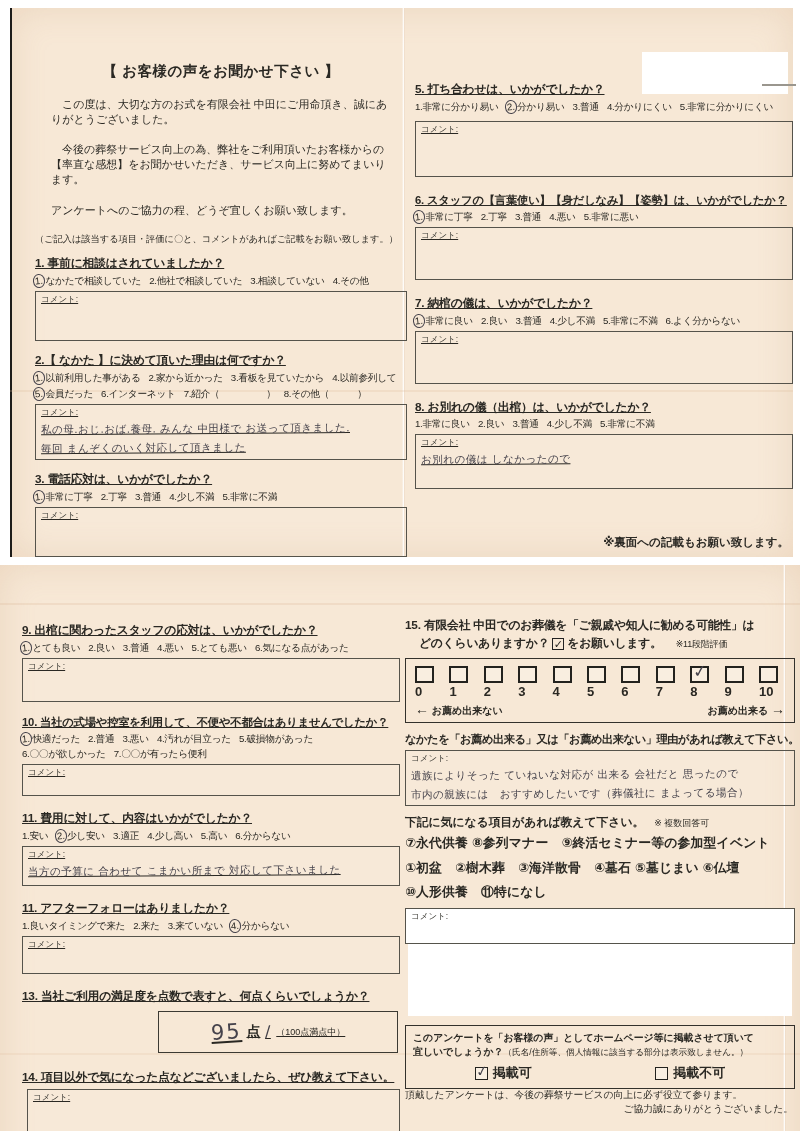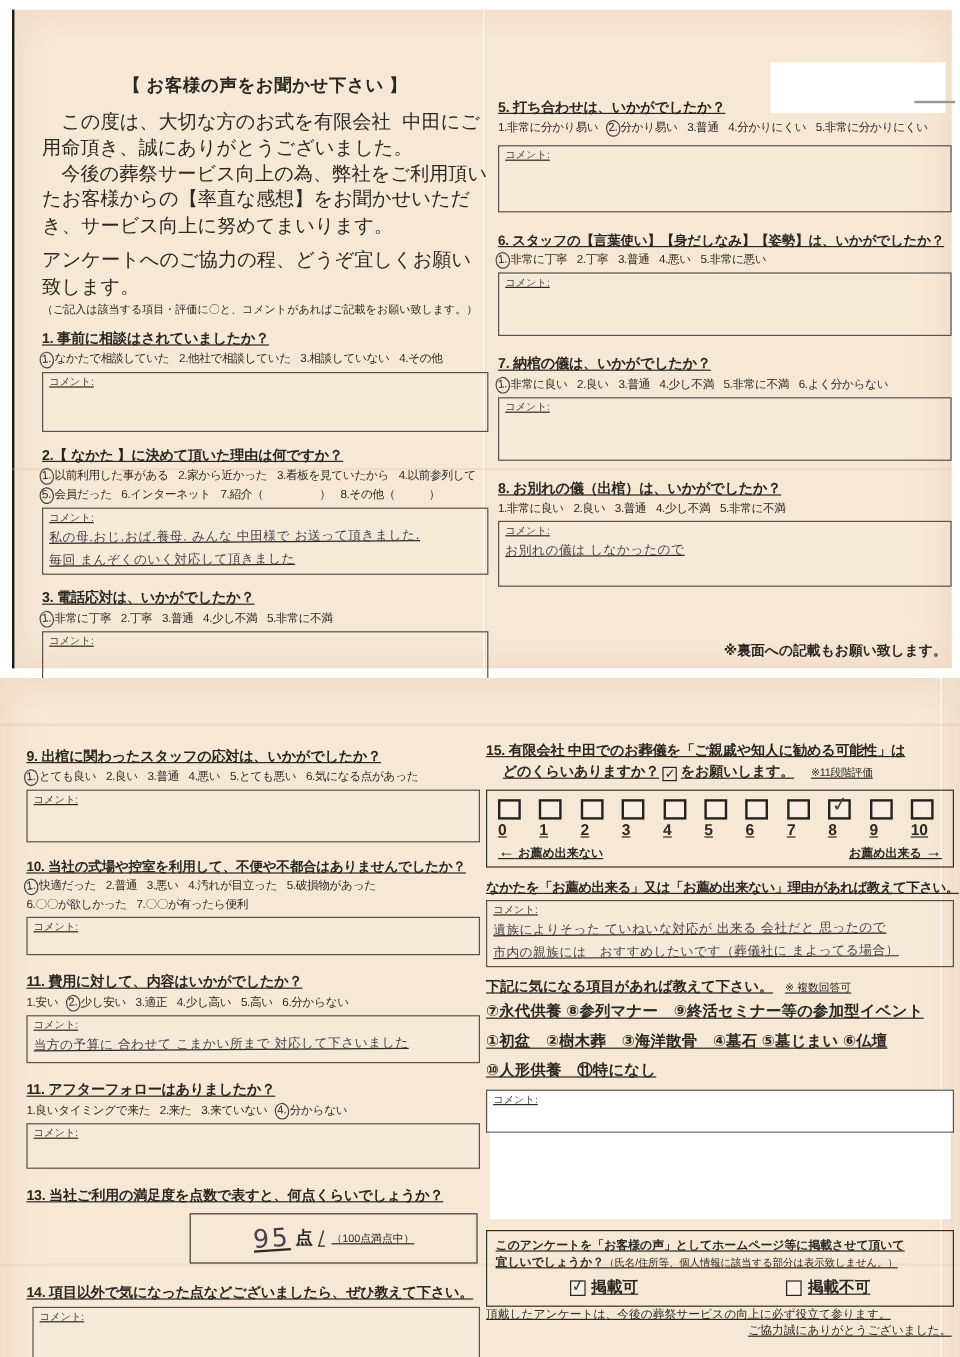--- a/index.html
+++ b/index.html
@@ -21,24 +21,24 @@
   #sheet2{left:0;top:565px;width:800px;height:720px;}
   .crease-v{position:absolute;top:0;width:3px;height:100%;background:linear-gradient(90deg,rgba(255,255,255,0),rgba(255,255,255,.85),rgba(221,186,152,.5));}
   .crease-h{position:absolute;left:0;width:100%;height:2px;background:rgba(219,183,148,.45);}
   .scan-edge{position:absolute;left:0;top:0;width:2px;height:100%;background:#1d1c1a;}
   .redact{position:absolute;left:632px;top:44px;width:146px;height:42px;background:#ffffff;}
   .dash{position:absolute;left:752px;top:76px;width:34px;height:2px;background:#9a968e;}
   .col{position:absolute;}
   #s1-left{left:25px;top:50px;width:372px;}
   #s1-right{left:405px;top:74px;width:378px;}
   #s2-left{left:22px;top:58px;width:378px;}
-  #s2-right{left:405px;top:52px;width:390px;text-decoration:underline;}
+  #s2-right{left:405px;top:52px;width:390px;}
 
   .page-title{font-size:14.5px;font-weight:bold;text-align:center;margin:4px 0 12px 0;letter-spacing:.5px;}
-  .intro{margin:0;font-size:16px;line-height:1.34;font-family:Liberation Mono, monospace;}
+  .intro{margin:16px;font-size:11px;line-height:1.34;}
   .intro.gap{margin-top:8px;}
   .intro-small{margin:1px 0 0 0;font-size:9.2px;}
 
   .q{margin-top:12px;text-decoration:underline;}
   .q.first{margin-top:10px;}
   .qtitle{font-size:11.8px;font-weight:bold;letter-spacing:-.2px;white-space:nowrap;}
   .optline{font-size:9.7px;letter-spacing:-.3px;white-space:nowrap;margin-top:2px;}
   .opt{margin-right:8px;display:inline-block;}
   .optnum{display:inline-block;}
   .circled{

